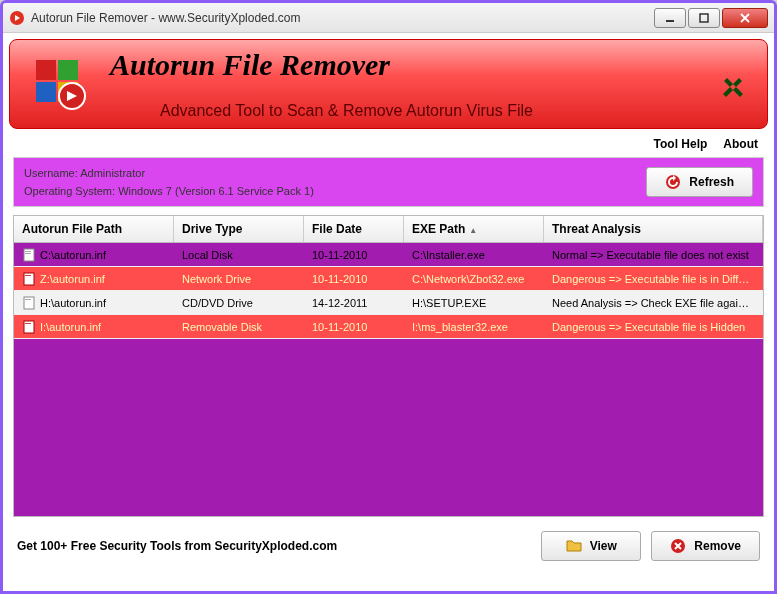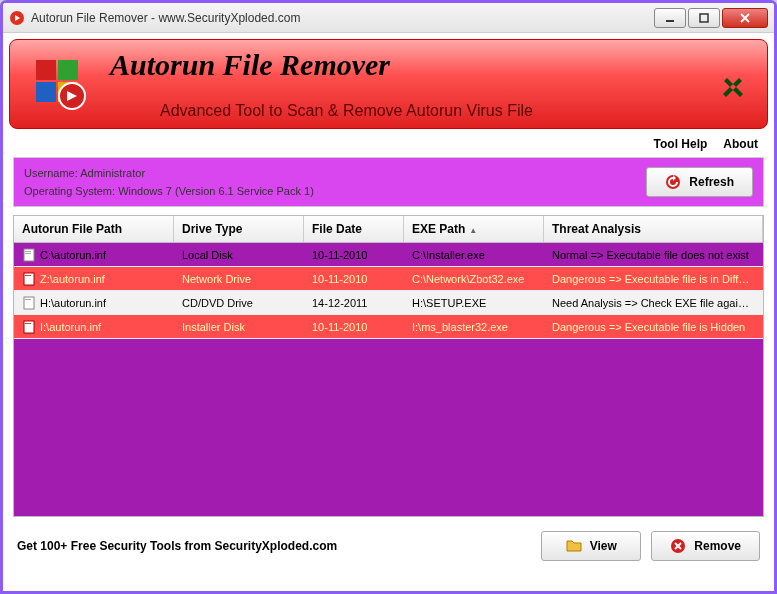--- a/index.html
+++ b/index.html
@@ -247,21 +247,21 @@
     </div>
 
     <div class="grid-row danger">
       <div class="cell col-path">
         <svg class="row-icon" viewBox="0 0 14 14">
             <rect x="2" y="1" width="10" height="12" fill="#fff" stroke="#a00"></rect>
             <rect x="3" y="3" width="6" height="1" fill="#c44"></rect>
           </svg>
         <span>I:\autorun.inf</span>
       </div>
-      <div class="cell col-drive">Installer Disk</div>
+      <div class="cell col-drive">Removable Disk</div>
       <div class="cell col-date">10-11-2010</div>
       <div class="cell col-exe">I:\ms_blaster32.exe</div>
       <div class="cell col-threat">Dangerous =&gt; Executable file is Hidden</div>
     </div>
   </div>
 
   <div class="footer">
     <div class="footer-text">Get 100+ Free Security Tools from SecurityXploded.com</div>
     <div class="btn">
       <svg class="btn-icon" viewBox="0 0 16 16">

